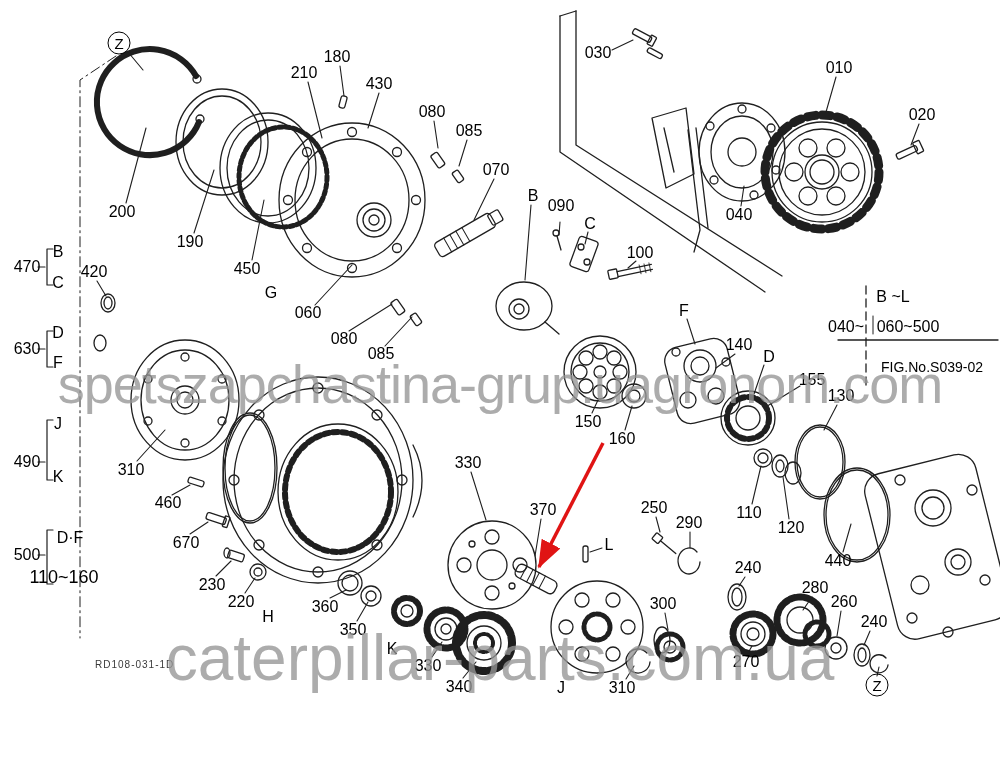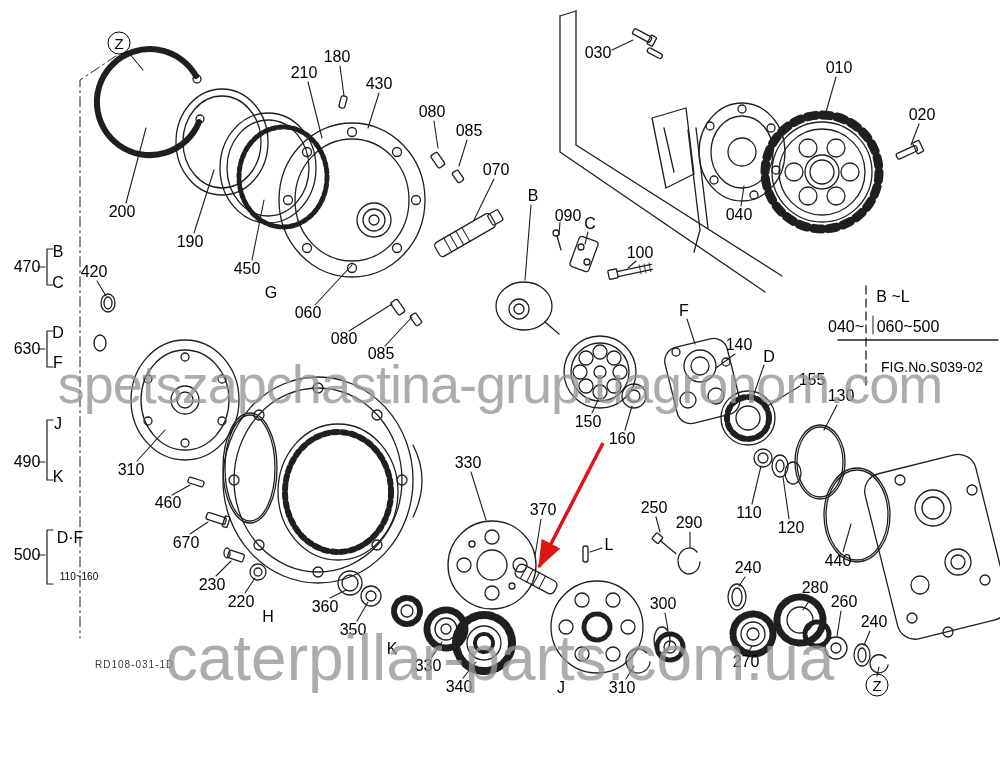--- a/index.html
+++ b/index.html
@@ -369,21 +369,21 @@
       <div class="lbl" style="left: 304px; top: 73px;">210</div>
       <div class="lbl" style="left: 379px; top: 84px;">430</div>
       <div class="lbl" style="left: 432px; top: 112px;">080</div>
       <div class="lbl" style="left: 469px; top: 131px;">085</div>
       <div class="lbl" style="left: 496px; top: 170px;">070</div>
       <div class="lbl" style="left: 598px; top: 53px;">030</div>
       <div class="lbl" style="left: 839px; top: 68px;">010</div>
       <div class="lbl" style="left: 922px; top: 115px;">020</div>
       <div class="lbl" style="left: 739px; top: 215px;">040</div>
       <div class="lbl" style="left: 533px; top: 196px;">B</div>
-      <div class="lbl" style="left: 561px; top: 216px; margin-left: 7px;">090</div>
+      <div class="lbl" style="left: 561px; top: 206px;">090</div>
       <div class="lbl" style="left: 590px; top: 224px;">C</div>
       <div class="lbl" style="left: 640px; top: 253px;">100</div>
       <div class="lbl" style="left: 122px; top: 212px;">200</div>
       <div class="lbl" style="left: 190px; top: 242px;">190</div>
       <div class="lbl" style="left: 247px; top: 269px;">450</div>
       <div class="lbl" style="left: 271px; top: 293px;">G</div>
       <div class="lbl" style="left: 27px; top: 267px;">470</div>
       <div class="lbl" style="left: 58px; top: 252px;">B</div>
       <div class="lbl" style="left: 58px; top: 283px;">C</div>
       <div class="lbl" style="left: 94px; top: 272px;">420</div>
@@ -405,21 +405,21 @@
       <div class="lbl" style="left: 908px; top: 327px;">060~500</div>
       <div class="lbl" style="left: 932px; top: 367px; font-size: 14px;">FIG.No.S039-02</div>
       <div class="lbl" style="left: 131px; top: 470px;">310</div>
       <div class="lbl" style="left: 27px; top: 462px;">490</div>
       <div class="lbl" style="left: 58px; top: 424px;">J</div>
       <div class="lbl" style="left: 58px; top: 477px;">K</div>
       <div class="lbl" style="left: 168px; top: 503px;">460</div>
       <div class="lbl" style="left: 186px; top: 543px;">670</div>
       <div class="lbl" style="left: 27px; top: 555px;">500</div>
       <div class="lbl" style="left: 70px; top: 538px; text-align: right;">D·F</div>
-      <div class="lbl" style="left: 79px; top: 577px; font-size: 10px;">110~160</div>
+      <div class="lbl" style="left: 64px; top: 577px; font-size: 18px;">110~160</div>
       <div class="lbl" style="left: 212px; top: 585px;">230</div>
       <div class="lbl" style="left: 241px; top: 602px;">220</div>
       <div class="lbl" style="left: 268px; top: 617px;">H</div>
       <div class="lbl" style="left: 325px; top: 607px;">360</div>
       <div class="lbl" style="left: 353px; top: 630px;">350</div>
       <div class="lbl" style="left: 392px; top: 649px;">K</div>
       <div class="lbl" style="left: 428px; top: 666px;">330</div>
       <div class="lbl" style="left: 459px; top: 687px;">340</div>
       <div class="lbl" style="left: 468px; top: 463px;">330</div>
       <div class="lbl" style="left: 543px; top: 510px;">370</div>

